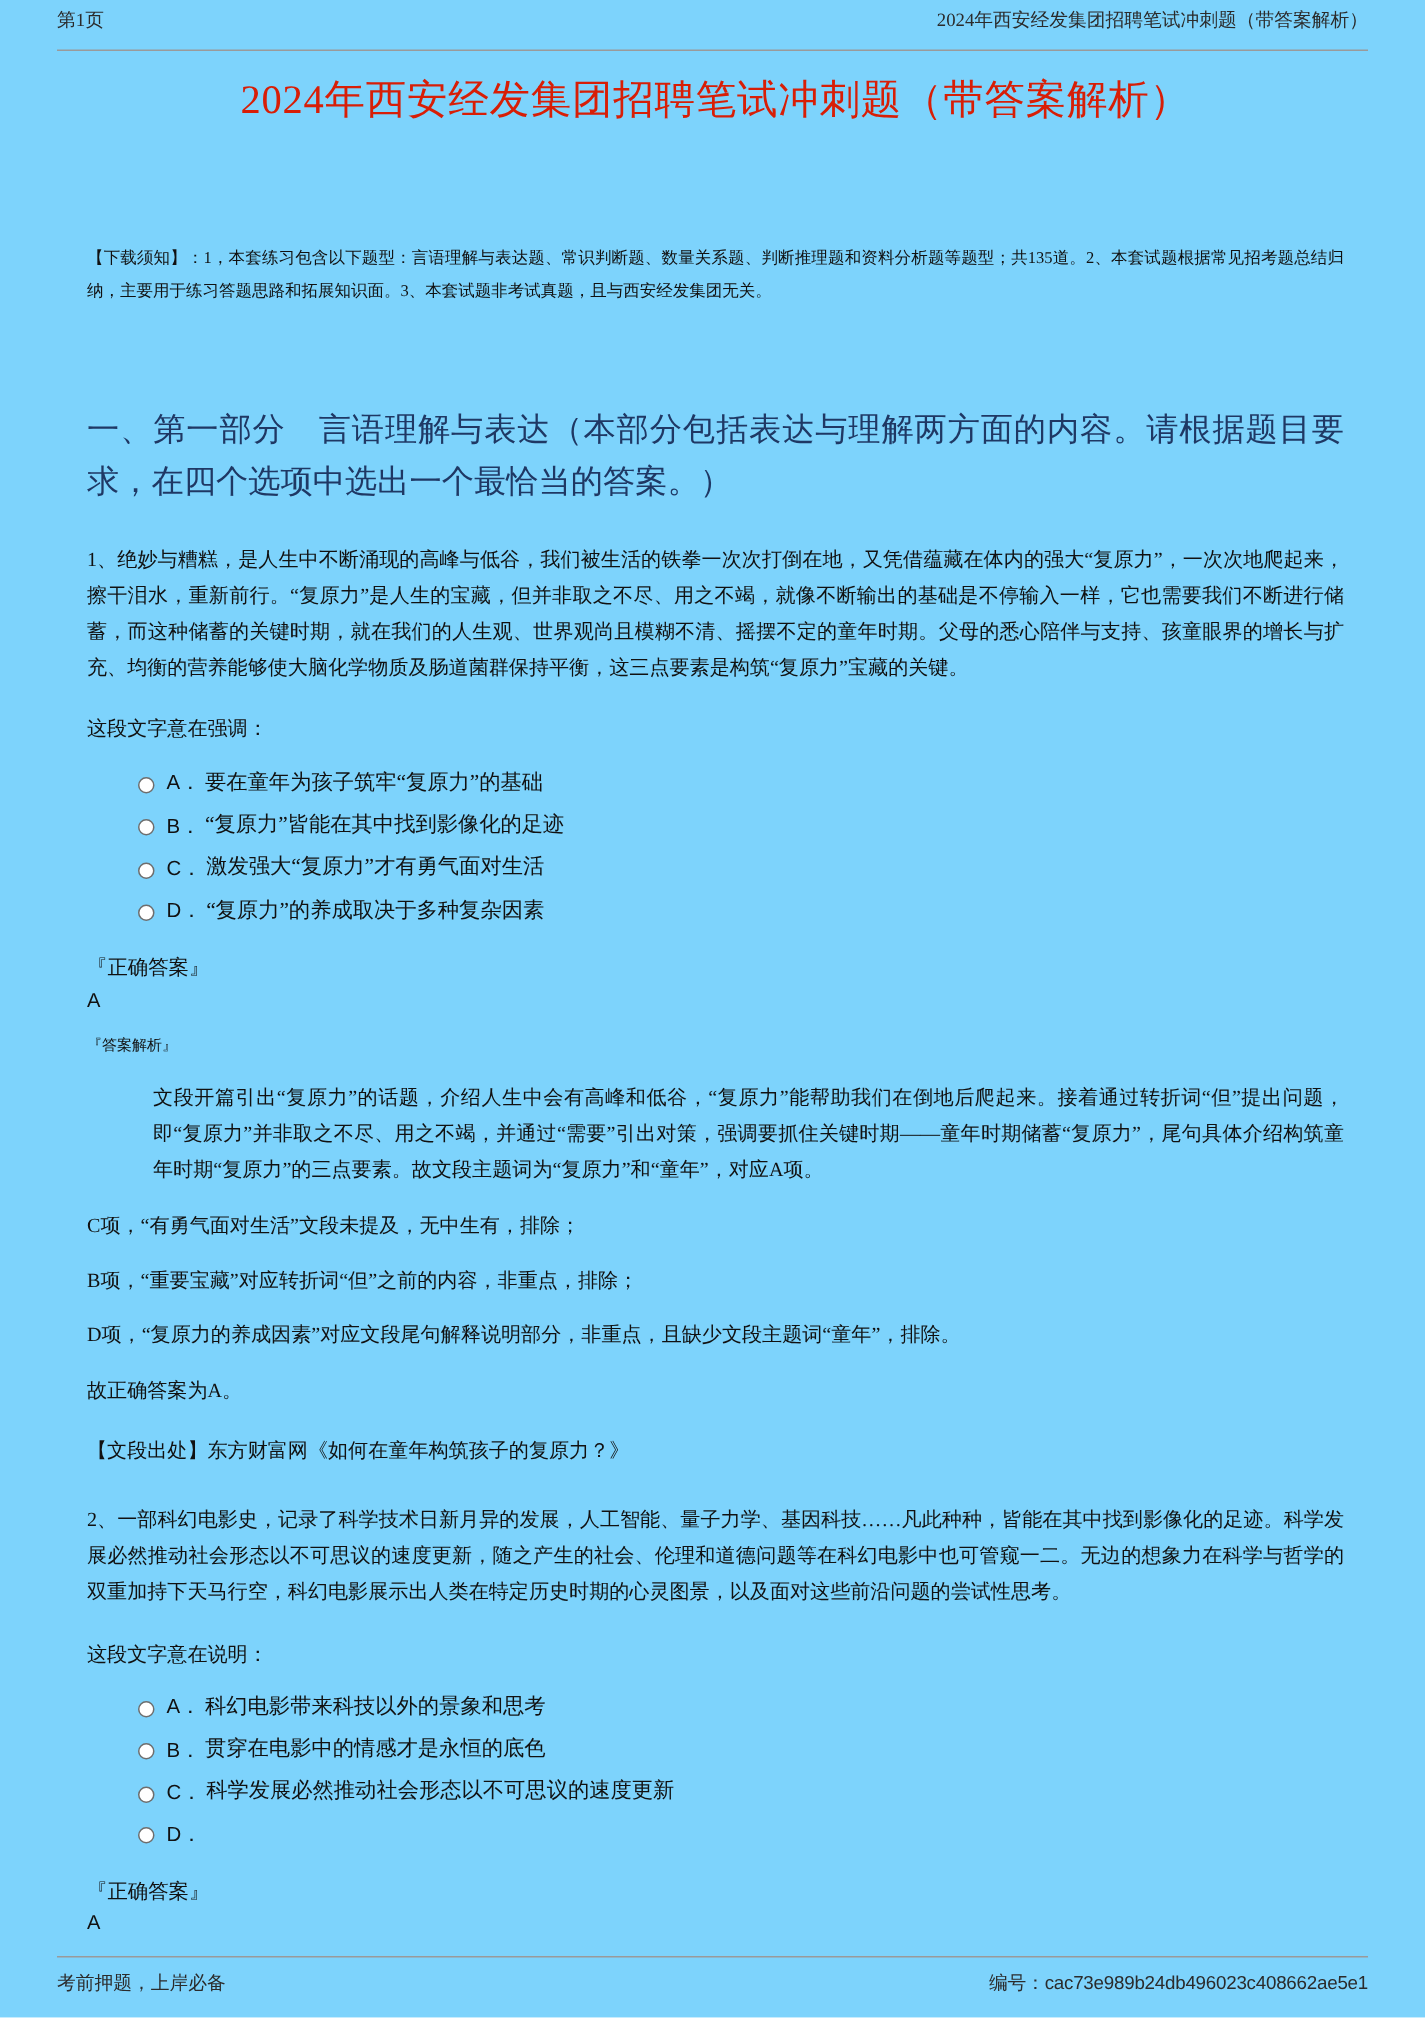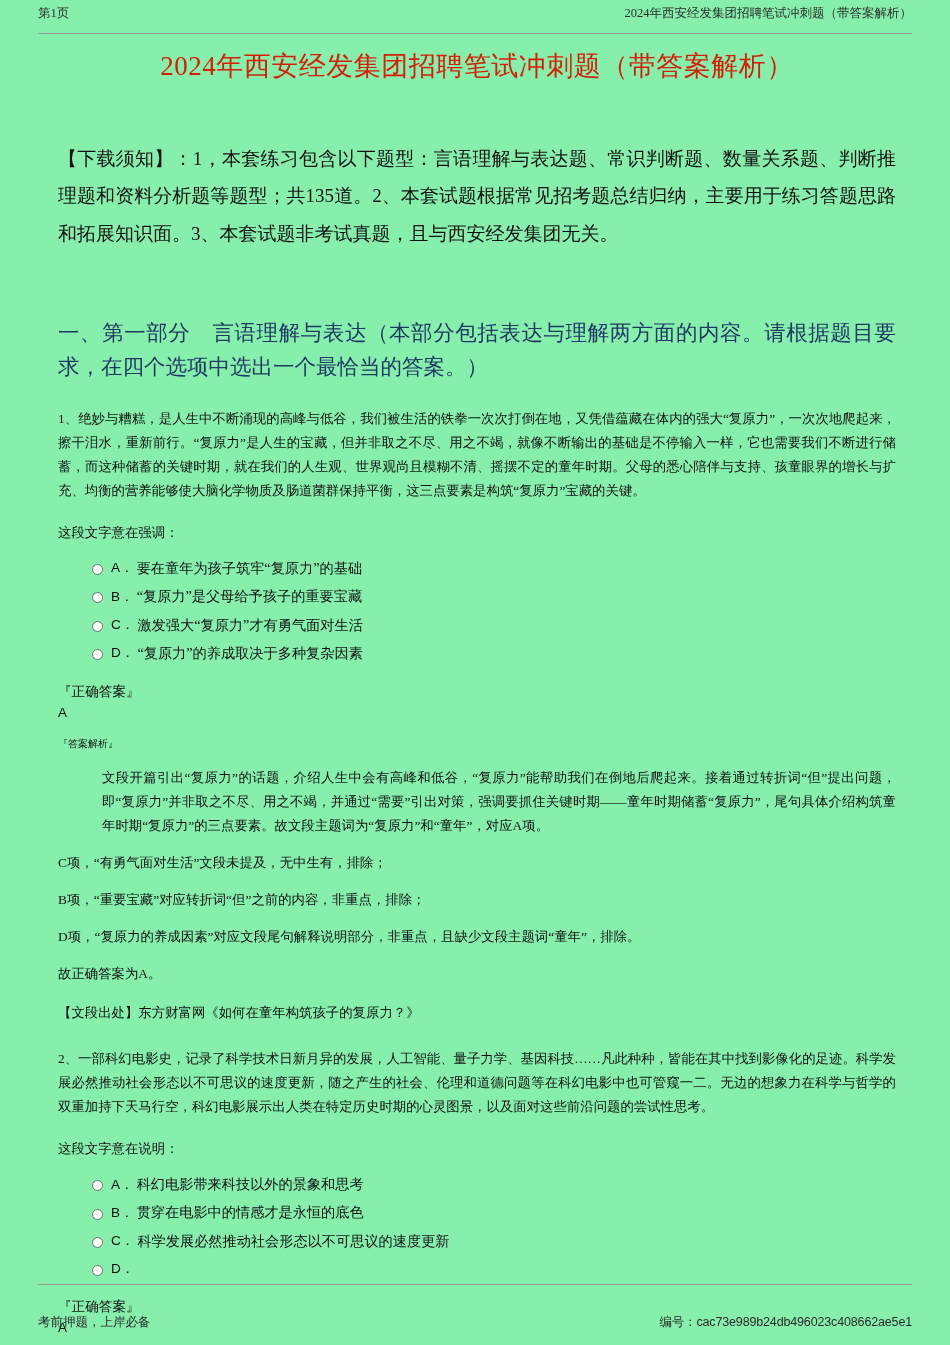--- a/index.html
+++ b/index.html
@@ -8,21 +8,21 @@
     background: #ffffff;
   }
   body {
     font-family: "Liberation Serif", "DejaVu Serif", serif;
     color: #000000;
   }
   .page {
     position: relative;
     width: 950px;
     height: 1345px;
-    background: #86efac;
+    background: #7dd3fc;
     overflow: hidden;
     box-sizing: border-box;
   }
 
   
   .page-header {
     position: absolute;
     top: 6px;
     left: 38px;
     right: 38px;
@@ -45,21 +45,21 @@
     bottom: 14px;
     left: 38px;
     right: 38px;
     height: 26px;
     border-top: 1px solid #9a9a9a;
     display: flex;
     align-items: flex-end;
     justify-content: space-between;
     font-size: 12.5px;
     color: #2b2b2b;
-    padding-top: 20px;
+    padding-top: 0;
   }
   .page-footer .ftr-right {
     font-family: "Liberation Sans", "DejaVu Sans", sans-serif;
     letter-spacing: -0.15px;
   }
   .page-footer .ftr-right .ftr-label {
     font-family: "Liberation Serif", "DejaVu Serif", serif;
   }
 
   
@@ -74,22 +74,22 @@
     margin: 10px 0 0 0;
     text-align: center;
     color: #d81e06;
     font-size: 27px;
     font-weight: normal;
     letter-spacing: 0.5px;
     line-height: 1.35;
   }
 
   .notice {
-    margin-top: 56px;
-    font-size: 19px;
+    margin-top: 78px;
+    font-size: 11px;
     line-height: 1.95;
     text-align: justify;
     color: #111111;
   }
 
   .section-heading {
     margin-top: 64px;
     color: #1f3864;
     font-size: 21.5px;
     line-height: 1.62;
@@ -202,21 +202,21 @@
 
       <div class="options">
         <div class="option-row">
           <span class="radio"></span>
           <span class="opt-letter">A．</span>
           <span class="opt-text">要在童年为孩子筑牢“复原力”的基础</span>
         </div>
         <div class="option-row">
           <span class="radio"></span>
           <span class="opt-letter">B．</span>
-          <span class="opt-text">“复原力”是父母给予孩子的重要宝藏</span>
+          <span class="opt-text">“复原力”皆能在其中找到影像化的足迹</span>
         </div>
         <div class="option-row">
           <span class="radio"></span>
           <span class="opt-letter">C．</span>
           <span class="opt-text">激发强大“复原力”才有勇气面对生活</span>
         </div>
         <div class="option-row">
           <span class="radio"></span>
           <span class="opt-letter">D．</span>
           <span class="opt-text">“复原力”的养成取决于多种复杂因素</span>

